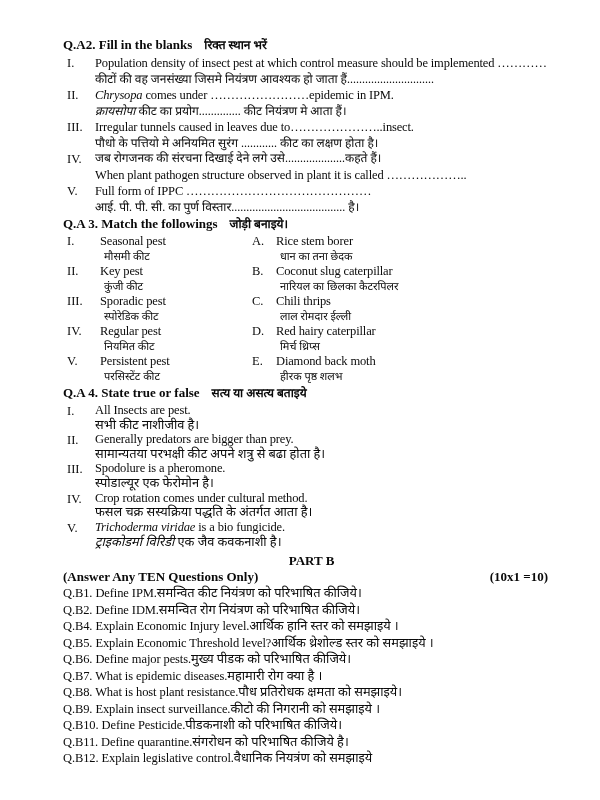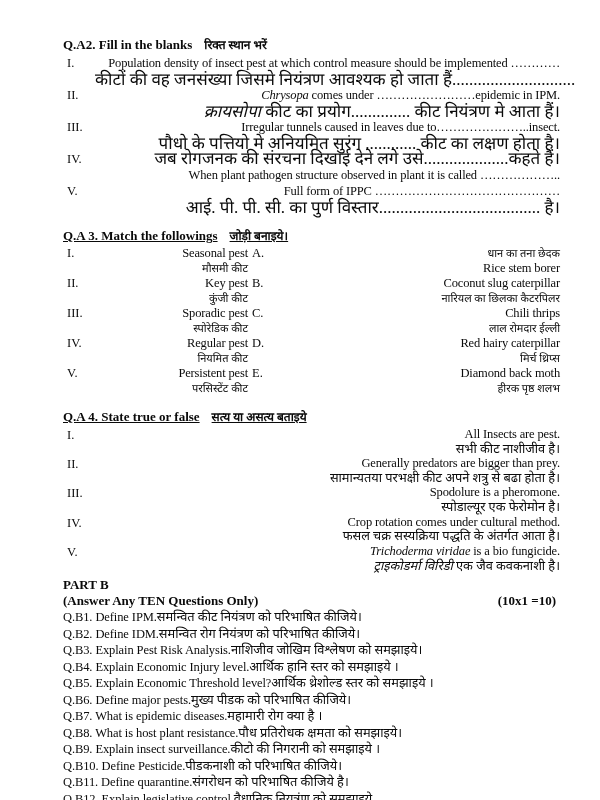--- a/index.html
+++ b/index.html
@@ -5,50 +5,50 @@
   html,body{margin:0;padding:0;}
   body{
     width:600px;height:800px;overflow:hidden;background:#ffffff;color:#0a0a0a;
     font-family:"Liberation Serif","DejaVu Serif",serif;
   }
   .page{padding:36px 40px 8px 63px;}
 
   
   .sec-head{font-weight:bold;font-size:13px;line-height:18px;margin:0 0 1px 0;white-space:nowrap;}
   .sec-head .h-hi{margin-left:12px;font-size:12px;}
-  .sec-head.mt{margin-top:12px;text-decoration:underline;}
+  .sec-head.mt{margin-top:0;}
 
   
   .item{display:flex;}
   .item .num{flex:none;width:28px;padding-left:4px;font-size:12.5px;line-height:16.5px;}
   .item .body{flex:1;min-width:0;}
-  .line{display:block;white-space:nowrap;text-align:right;}
+  .line{display:block;white-space:nowrap;}
   .en{font-size:12.5px;line-height:16.5px;letter-spacing:-0.15px;}
-  .hi{font-size:17px;line-height:15.5px;}
+  .hi{font-size:12px;line-height:15.5px;}
   #qa4-items .en{line-height:14.8px;font-family:Liberation Serif, serif;}
   #qa4-items .hi{line-height:14.4px;font-size:12.8px;}
   .it{font-style:italic;}
 
   
   .mrow{display:flex;}
   .mcell{display:flex;}
   .mcell.l{flex:none;width:185px;}
   .mcell.r{flex:1;min-width:0;}
   .mcell .num{flex:none;padding-left:4px;font-size:12.5px;line-height:15px;}
   .mcell.l .num{width:33px;}
   .mcell.r .num{width:24px;}
   .mcell .mbody{flex:1;min-width:0;}
   .mcell .en{line-height:15px;}
   .mcell .hi{line-height:15px;font-size:11px;padding-left:4px;}
 
   
   .pb-head{margin-top:4px;}
-  .pb-title{font-weight:bold;font-size:13px;line-height:16px;}
+  .pb-title{text-align:center;font-weight:bold;font-size:13px;line-height:16px;}
   .pb-sub-row{position:relative;text-align:left;font-weight:bold;font-size:13px;line-height:16px;}
-  .pb-marks{position:absolute;right:4px;top:0;}
+  .pb-marks{position:absolute;right:12px;top:0;}
   .bq{white-space:nowrap;font-size:12.5px;line-height:16.5px;letter-spacing:-0.1px;}
   .bq .bq-hi{font-size:12.8px;letter-spacing:0;}
 </style>
 </head>
 <body>
 
 <div class="page">
 
   <section>
     <div class="sec-head">
@@ -106,22 +106,22 @@
     <div class="mcell l">
       <span class="num">I.</span>
       <span class="mbody">
         <span class="line en">Seasonal pest</span>
         <span class="line hi">मौसमी कीट</span>
       </span>
     </div>
     <div class="mcell r">
       <span class="num">A.</span>
       <span class="mbody">
+        <span class="line en">Rice stem borer</span>
         <span class="line hi">धान का तना छेदक</span>
-        <span class="line en">Rice stem borer</span>
       </span>
     </div>
   </div>
 
   <div class="mrow">
     <div class="mcell l">
       <span class="num">II.</span>
       <span class="mbody">
         <span class="line en">Key pest</span>
         <span class="line hi">कुंजी कीट</span>
@@ -246,23 +246,20 @@
     </div>
     <div id="partb-questions">
   <div class="bq">
     <span class="bq-en">Q.B1. Define IPM.</span><span class="bq-hi">समन्वित कीट नियंत्रण को परिभाषित कीजिये।</span>
   </div>
 
   <div class="bq">
     <span class="bq-en">Q.B2. Define IDM.</span><span class="bq-hi">समन्वित रोग नियंत्रण को परिभाषित कीजिये।</span>
   </div>
 
-  <div class="bq">
-    <span class="bq-en">Q.B3. Explain Pest Risk Analysis.</span><span class="bq-hi">नाशिजीव जोखिम विश्लेषण को समझाइये।</span>
-  </div>
 
   <div class="bq">
     <span class="bq-en">Q.B4. Explain Economic Injury level.</span><span class="bq-hi">आर्थिक हानि स्तर को समझाइये ।</span>
   </div>
 
   <div class="bq">
     <span class="bq-en">Q.B5. Explain Economic Threshold level?</span><span class="bq-hi">आर्थिक थ्रेशोल्ड स्तर को समझाइये ।</span>
   </div>
 
   <div class="bq">

